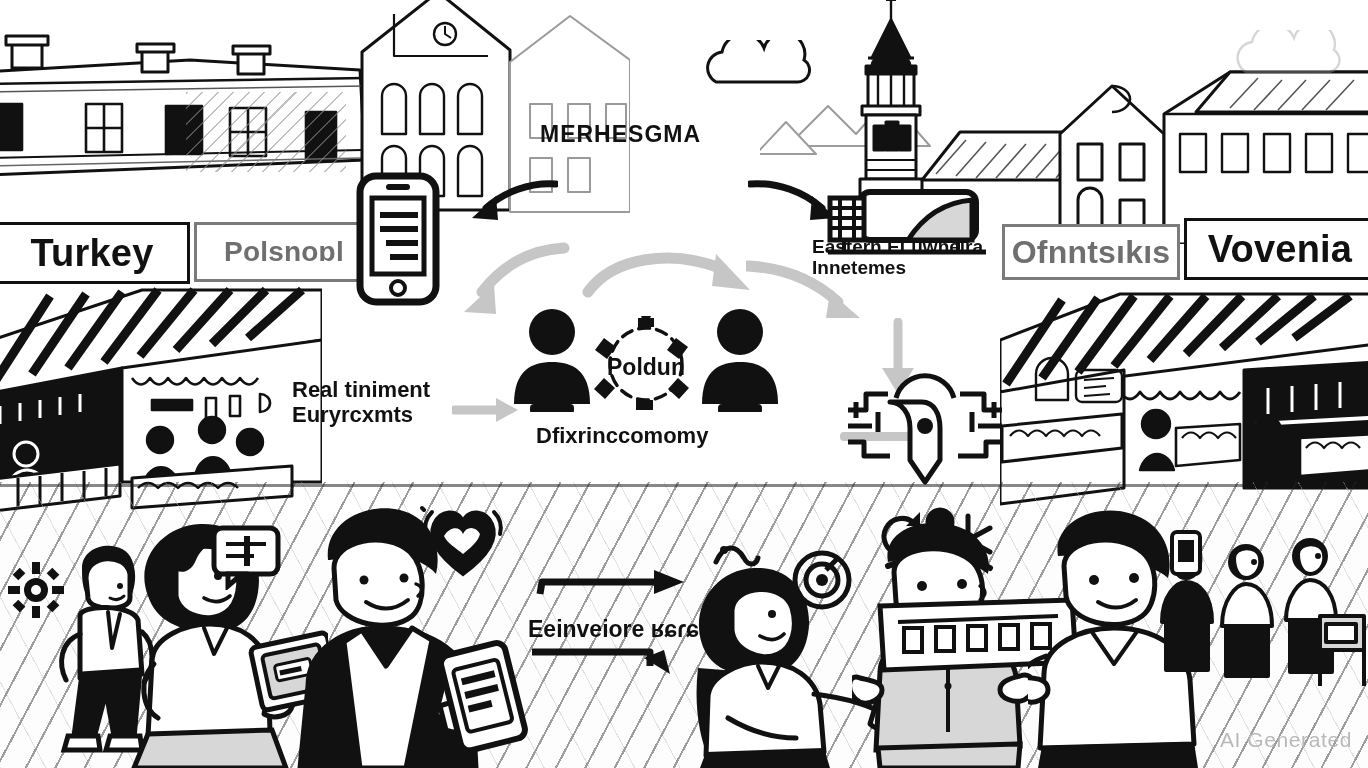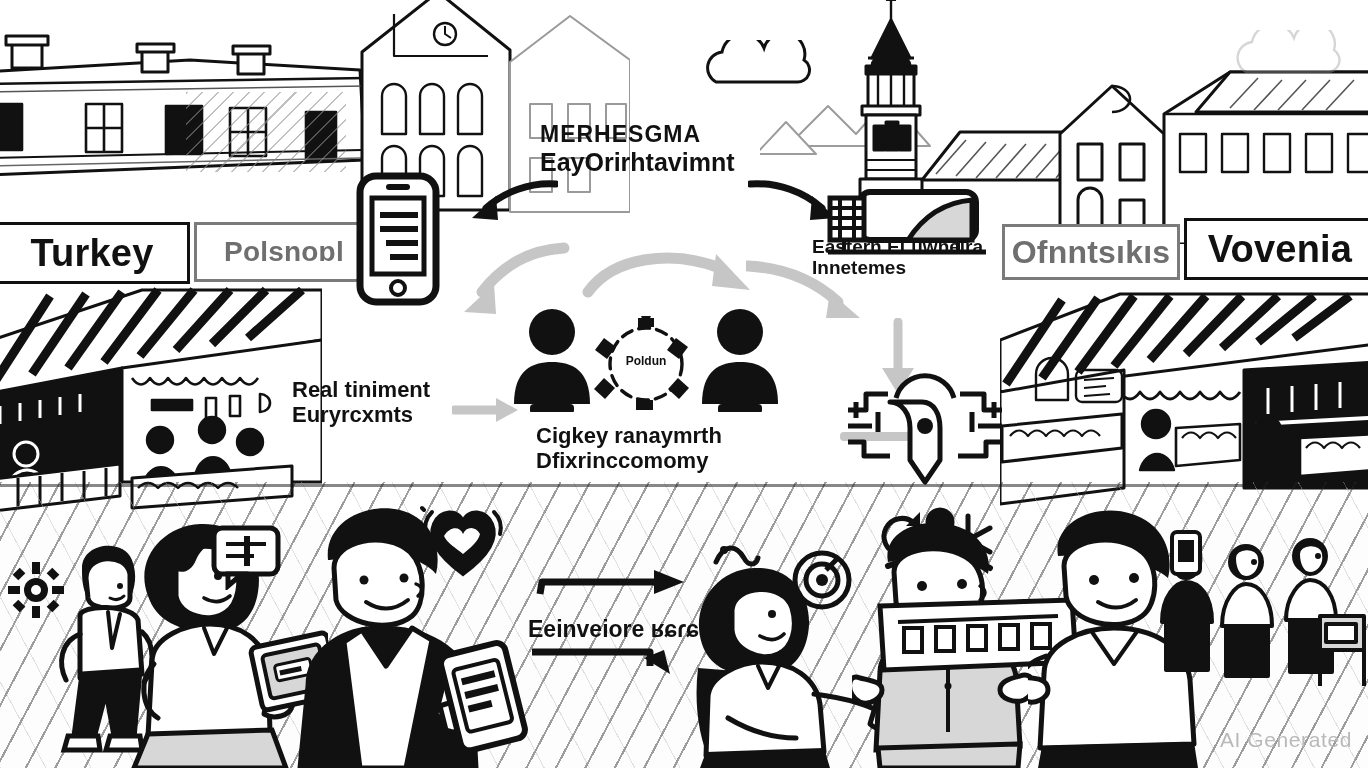--- a/index.html
+++ b/index.html
@@ -270,21 +270,20 @@
         <path d="M306 160 q9 -11 18 0 q9 -11 18 0 q9 -11 18 0" stroke-width="2.2"></path>
       </g>
     </svg>
   </div>
 
   <div class="abs hatch-ground" style="left:0;top:482px;width:1368px;height:286px;opacity:.45;"></div>
   <div class="abs" style="left:0;top:484px;width:1368px;height:0;border-top:3px solid #111;opacity:.5;"></div>
 
   <div class="diag-label" style="left:540px;top:122px;width:250px;font-size:23px;">
     <div style="letter-spacing:1px;">MERHESGMA</div>
-    <div style="font-size:25px;">EayOrirhtavimnt</div>
   </div>
 
   <div class="abs arrow" style="left:468px;top:178px;">
     <svg width="90" height="50" viewBox="0 0 90 50">
       <path d="M88 6 C62 4 36 14 18 30" stroke="#111" stroke-width="7" fill="none" stroke-linecap="round"></path>
       <path d="M4 40 L28 18 L30 42 Z" fill="#111"></path>
     </svg>
   </div>
 
   <div class="abs arrow" style="left:748px;top:178px;">
@@ -391,35 +390,34 @@
       <g fill="#111">
         <path d="M46 2 h16 v9 h-16 Z"></path>
           <circle cx="54" cy="-1" r="5"></circle>
         <path d="M84 22 l12 9 l-9 12 l-12 -9 Z"></path>
         <path d="M86 62 l11 10 l-10 11 l-11 -10 Z"></path>
         <path d="M44 84 h17 v10 h-17 Z"></path>
         <path d="M12 62 l11 10 l-10 11 l-11 -10 Z"></path>
         <path d="M12 22 l12 9 l-9 12 l-12 -9 Z"></path>
       </g>
     </svg>
-    <div style="position:absolute;left:0;top:38px;width:108px;text-align:center;font-size:12px;font-weight:bold;">Poldun</div>
+    <div style="position:absolute;left:0;top:38px;width:108px;text-align:center;font-size:23px;font-weight:bold;">Poldun</div>
   </div>
 
   <div class="diag-label" style="left:292px;top:378px;width:196px;font-size:22px;">
     <div>Real tiniment</div>
     <div>Euryrcxmts</div>
   </div>
 
   <div class="diag-label" style="left:812px;top:236px;width:206px;font-size:19px;">
     <div>Eastern ELuwneira</div>
     <div>Innetemes</div>
   </div>
 
   <div class="diag-label" style="left:536px;top:424px;width:228px;font-size:22px;">
-    <div>Cigkey ranaymrth</div>
     <div>Dfixrinccomomy</div>
   </div>
 
   <div class="abs arrow" style="left:536px;top:568px;">
     <svg width="150" height="36" viewBox="0 0 150 36">
       <path d="M4 26 L6 14 L124 14" stroke="#111" stroke-width="7" fill="none" stroke-linejoin="round"></path>
       <path d="M148 14 L118 2 L118 26 Z" fill="#111"></path>
     </svg>
   </div>
   <div class="abs arrow" style="left:528px;top:644px;">

